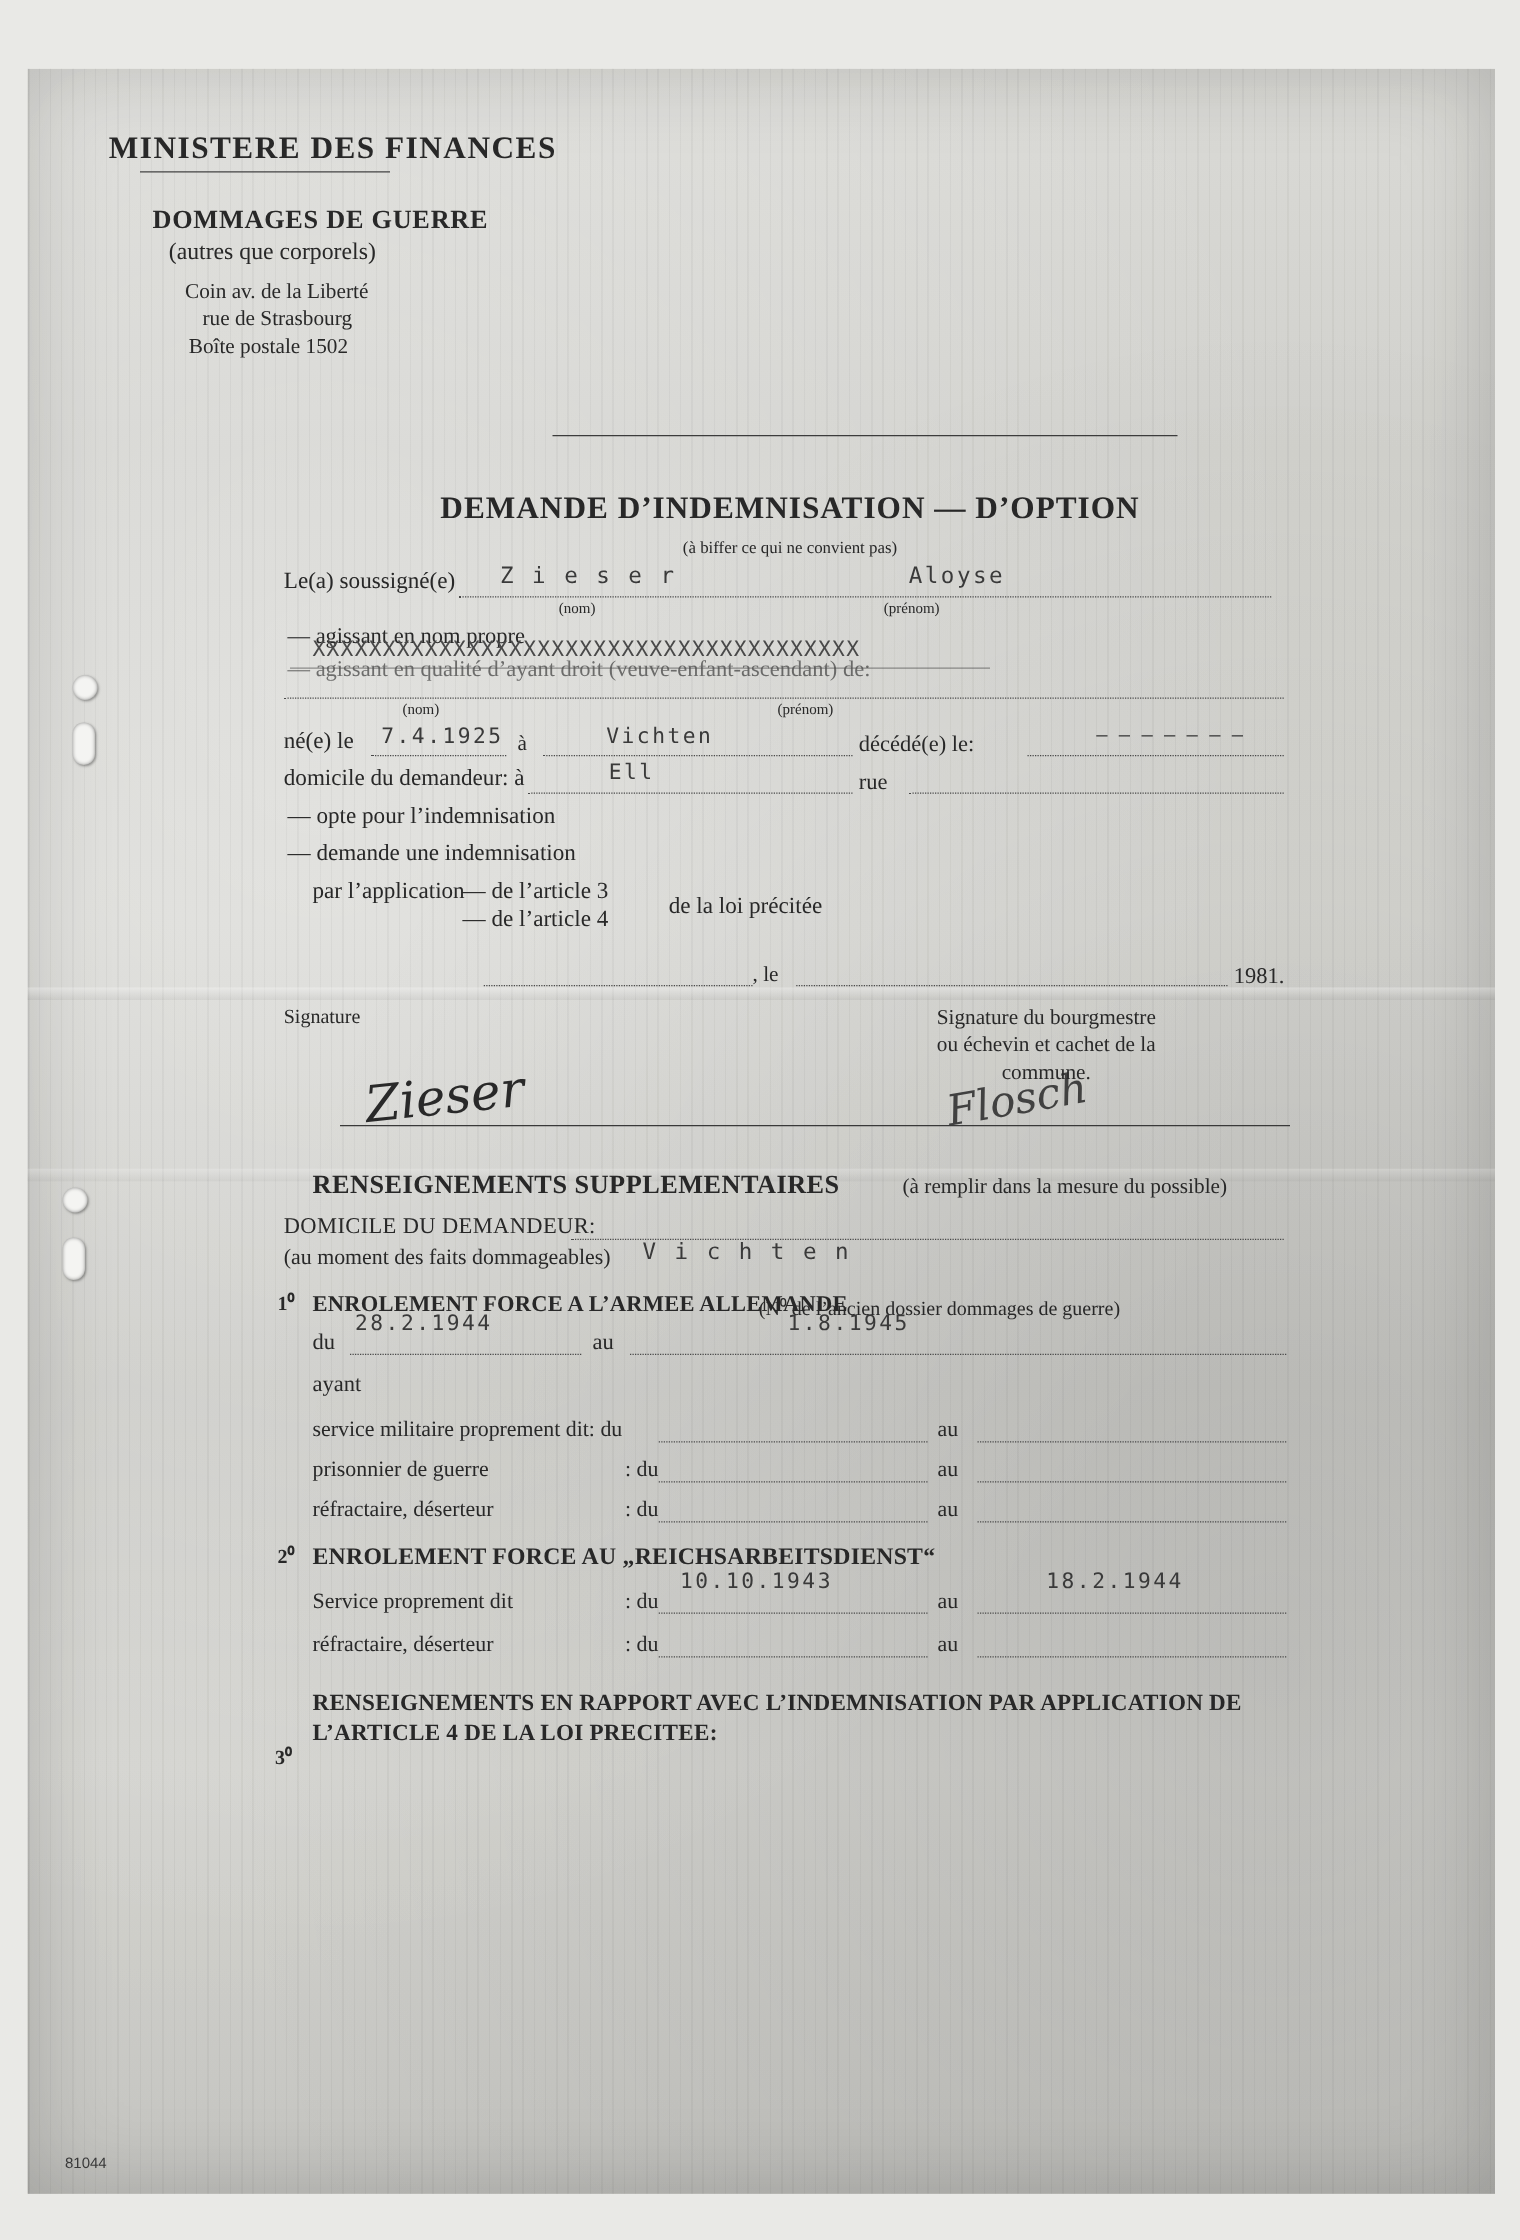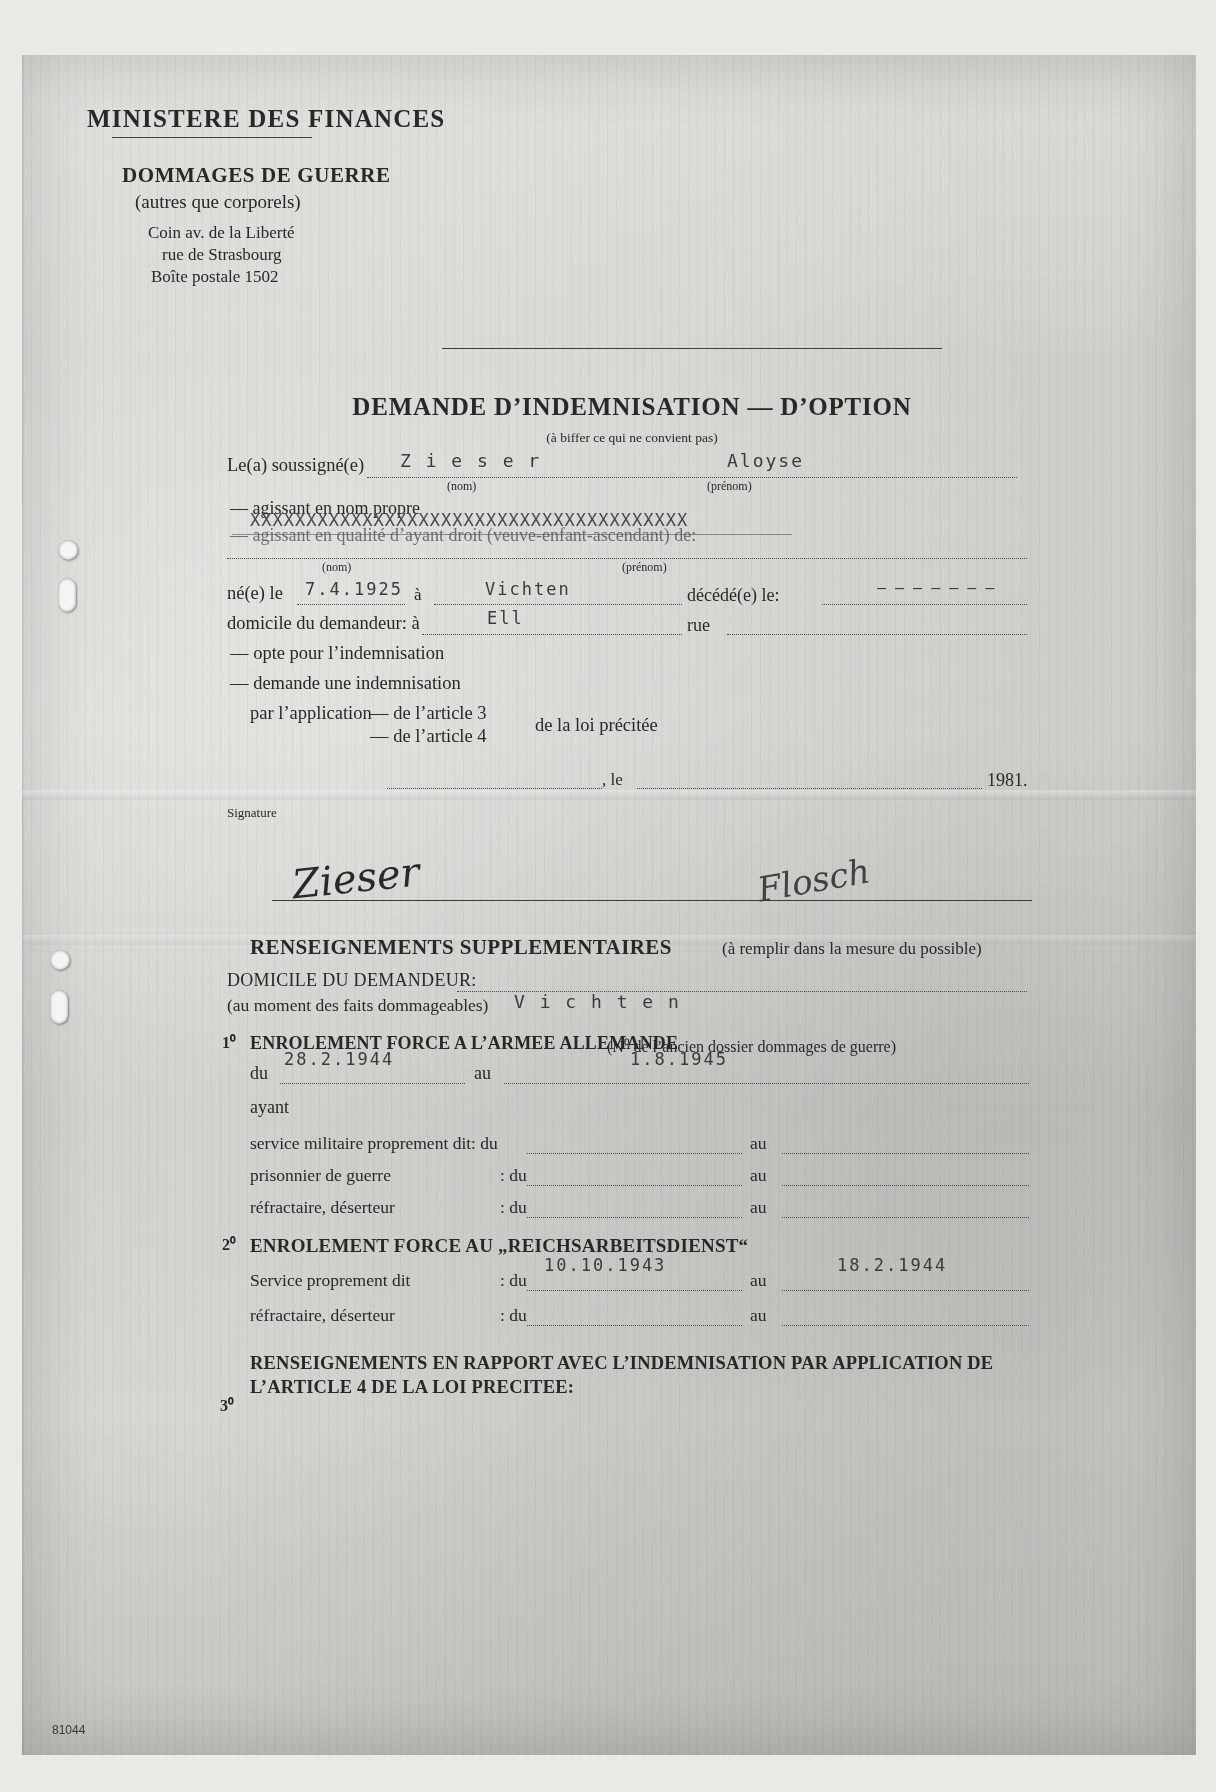--- a/index.html
+++ b/index.html
@@ -131,22 +131,27 @@
     <div class="blk" style="left:228px;top:648px;font-size:18.5px;">par l’application</div>
     <div class="blk" style="left:348px;top:648px;font-size:18.5px;">— de l’article 3</div>
     <div class="blk" style="left:348px;top:671px;font-size:18.5px;">— de l’article 4</div>
     <div class="blk" style="left:487px;top:660px;font-size:18.5px;margin-left:26px;">de la loi précitée</div>
 
     <div class="blk dotline" style="left:365px;top:732px;width:215px;height:1px;"></div>
     <div class="blk" style="left:580px;top:715px;font-size:17px;">, le</div>
     <div class="blk dotline" style="left:615px;top:732px;width:345px;height:1px;"></div>
     <div class="blk" style="left:965px;top:715px;font-size:18px;">1981.</div>
 
-    <div class="blk" style="left:205px;top:750px;font-size:13px;text-align:center;">Signature</div>
-
+    <div class="blk" style="left:205px;top:750px;font-size:16px;text-align:center;">Signature</div>
+
+    <div class="blk ctr" style="left:670px;top:748px;width:290px;font-size:17px;line-height:22px;">
+      <div>Signature  du  bourgmestre</div>
+      <div>ou échevin et cachet de la</div>
+      <div>commune.</div>
+    </div>
 
     <div class="sigmark" style="left:270px;top:800px;font-size:40px;transform:rotate(-6deg);">Zieser</div>
     <div class="sigmark" style="left:735px;top:805px;font-size:34px;transform:rotate(-10deg);opacity:.85;">Flosch</div>
     <div class="blk" style="left:250px;top:845px;width:760px;border-bottom:1px solid #3a3a3a;"></div>
 
     <div class="blk b" style="left:228px;top:880px;font-size:21px;letter-spacing:.4px;">RENSEIGNEMENTS SUPPLEMENTAIRES</div>
     <div class="blk" style="left:700px;top:884px;font-size:17px;">(à remplir dans la mesure du possible)</div>
 
     <div class="blk" style="left:205px;top:915px;font-size:18px;letter-spacing:.3px;">DOMICILE DU DEMANDEUR:</div>
     <div class="blk dotline" style="left:435px;top:935px;width:570px;height:1px;"></div>

